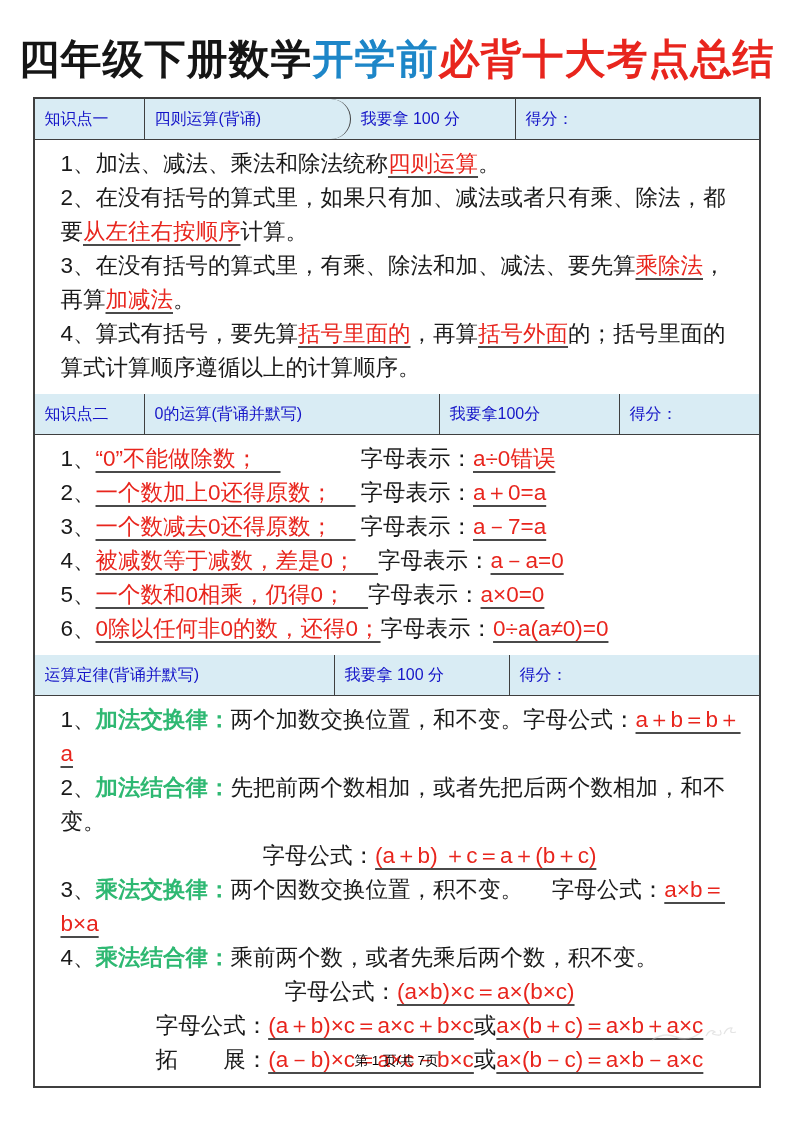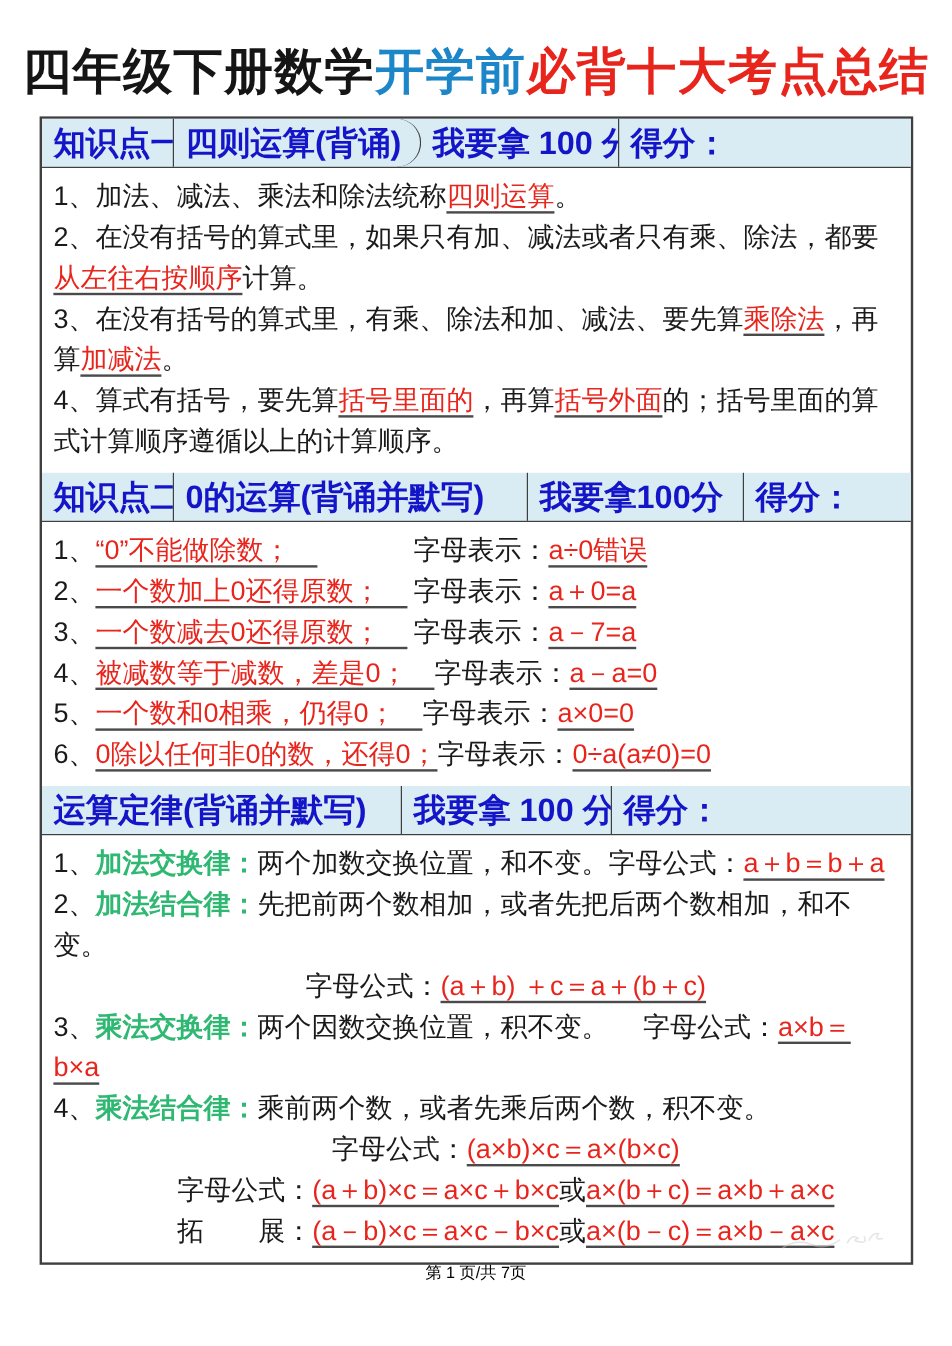--- a/index.html
+++ b/index.html
@@ -42,34 +42,34 @@
     border-bottom:1.5px solid #3f3f3f;
     height:41px;
   }
   .sec-header + .sec-body { border-bottom:0; }
   .sec-body { border-bottom:1.5px solid #3f3f3f; }
   .sec-body:last-child { border-bottom:0; }
   .hc {
     display:flex;
     align-items:center;
     padding-left:10px;
-    font-size:27px;
-    font-weight:700;
+    font-size:16px;
+    font-weight:400;
     color:#1414c8;
     border-right:1.5px solid #3f3f3f;
     white-space:nowrap;
     overflow:hidden;
   }
   .hc:last-child { border-right:0; flex:1; }
   .hc1 { width:110px; }
   .sec1 .hc2 { width:206px;border-radius:20px; } .sec1 .hc3 { width:165px; }
   .sec2 .hc2 { width:295px; } .sec2 .hc3 { width:180px; }
   .sec3 .hc2 { width:300px; } .sec3 .hc3 { width:175px; }
 
-  .sec-body { padding:7px 12px 9px 10px; }
+  .sec-body { padding:7px 12px 9px 26px; }
   .line {
     font-size:22.5px;
     line-height:34px;
     color:#1a1a1a;
     display:flex;
     flex-wrap:wrap;
     align-items:baseline;
   }
   .line.plain { display:block; }
   .line.indent { padding-left:52px;text-align:center; }

